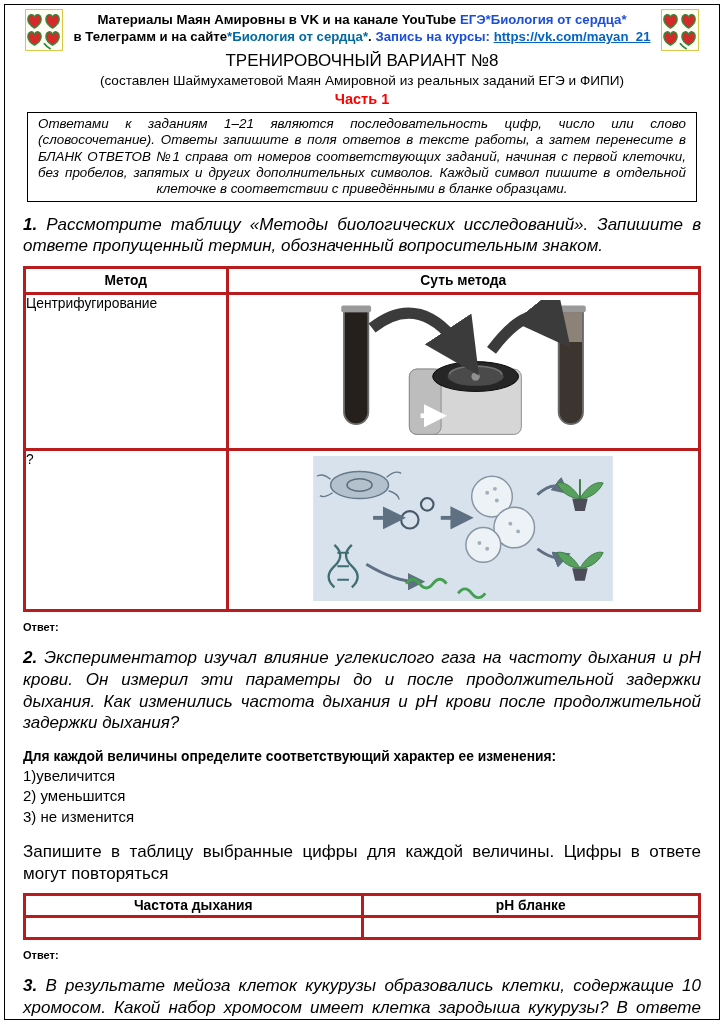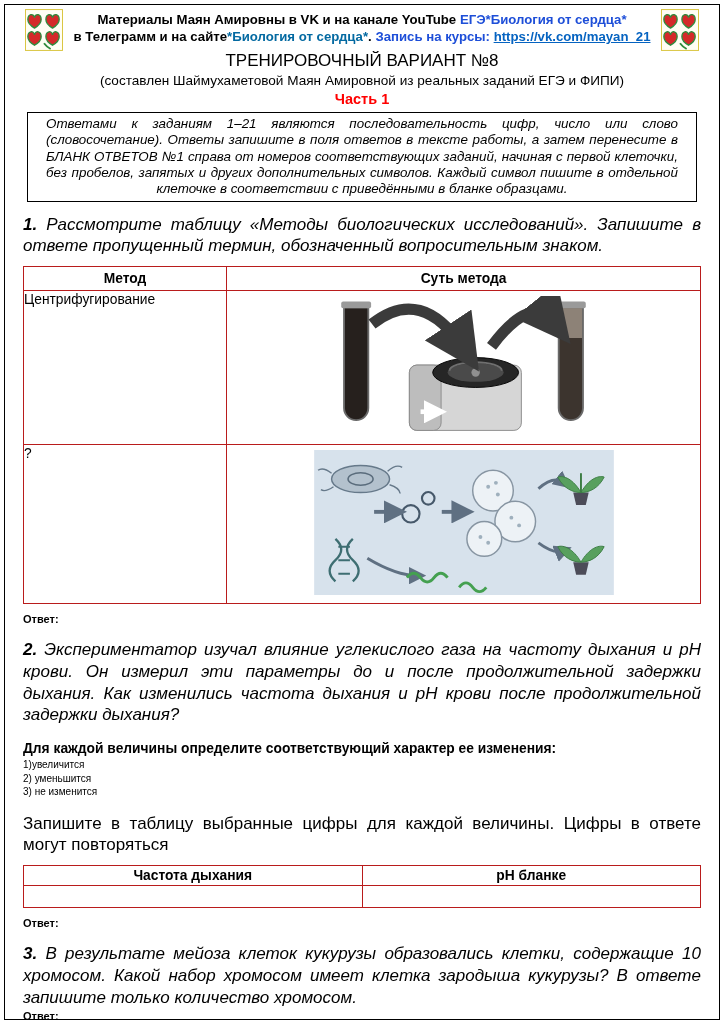--- a/index.html
+++ b/index.html
@@ -16,36 +16,36 @@
   .corner-icon.right { right:2px; }
   .hline { font-size:13.2px; line-height:1.3; font-weight:bold; }
   .red { color:#1d4ed8; }
   .blue { color:#0369a1; }
   .link { color:#0563c1; text-decoration:underline; cursor:pointer; }
   .title-line { font-size:17px; font-weight:normal; margin-top:5px; line-height:1.3; }
   .subtitle-line { font-size:13.6px; font-weight:normal; line-height:1.3; }
   .part-line { font-size:14.5px; font-weight:bold; color:#ff0000; line-height:1.3; }
 
   
-  .instruction-box { border:1px solid #000; margin:3px 4px 0; padding:3px 18px;
+  .instruction-box { border:1px solid #000; margin:3px 4px 0; padding:3px 10px;
     font-style:italic; font-size:13.4px; line-height:1.22; text-align:justify;
     text-align-last:center; }
 
   
   .para { font-size:17px; line-height:1.28; text-align:justify; }
   .q-num { font-weight:bold; font-style:italic; }
   .q-text { font-style:italic; }
   .mt12 { margin-top:12px; } .mt14 { margin-top:14px; }
   .bold-line { font-weight:bold; font-size:13.8px; margin-top:14px; line-height:1.3; }
-  .opt { font-size:10px; line-height:1.35; }
+  .opt { font-size:15px; line-height:1.35; }
   .answer-label { font-weight:bold; font-size:11px; margin-top:9px; }
 
   
   table { width:100%; border-collapse:collapse; margin-top:9px; }
-  td, th { border:1px solid #b91c1c; font-size:13.8px; vertical-align:top; }
+  td, th { border:3px solid #b91c1c; font-size:13.8px; vertical-align:top; }
   th { font-weight:bold; padding:4px 2px; text-align:center; }
   .t1-col1 { width:30%; }
   .method-cell { text-align:left; padding-top:1px; }
   .img-cell { text-align:center; padding:5px 4px; vertical-align:middle; }
   .t2 th { padding:2px; }
   .t2 .empty-cell { height:22px; }
 
   .page-number { margin-top:auto; align-self:flex-end; font-size:13px;
     padding-right:2px; line-height:1.1; }
 </style>

